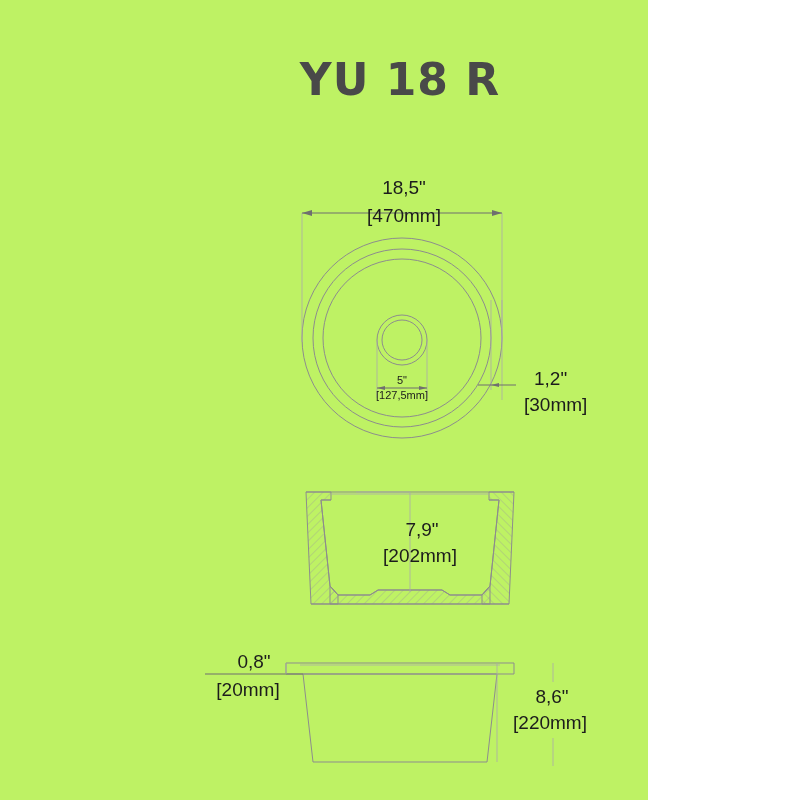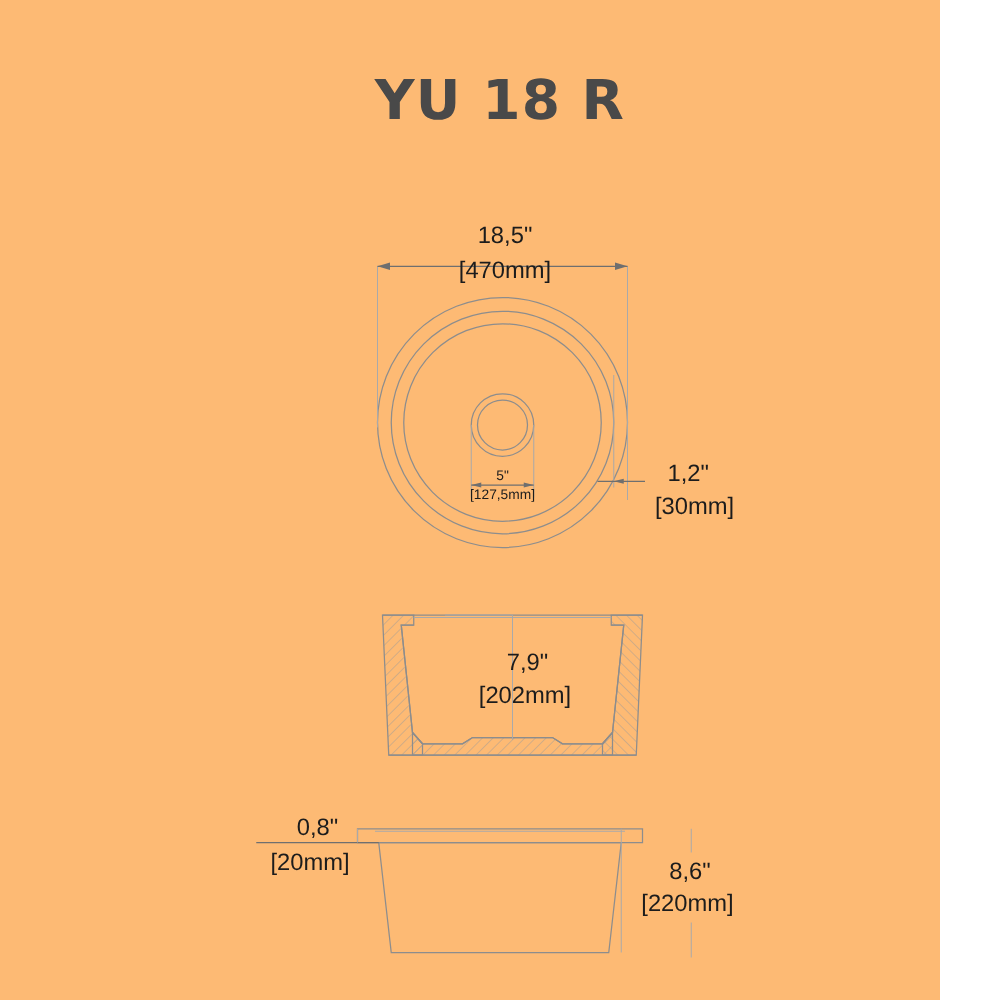--- a/index.html
+++ b/index.html
@@ -9,23 +9,23 @@
   }
   body {
     width: 800px;
     height: 800px;
     font-family: "Liberation Sans", sans-serif;
     color: #3b3b3b;
     overflow: hidden;
   }
   #sheet {
     position: relative;
-    width: 752px;
+    width: 648px;
     height: 800px;
-    background: #fdba74;
+    background: #bef264;
   }
   #drawing-svg {
     position: absolute;
     left: 0;
     top: 0;
     width: 800px;
     height: 800px;
     display: block;
   }
   .title-text {

